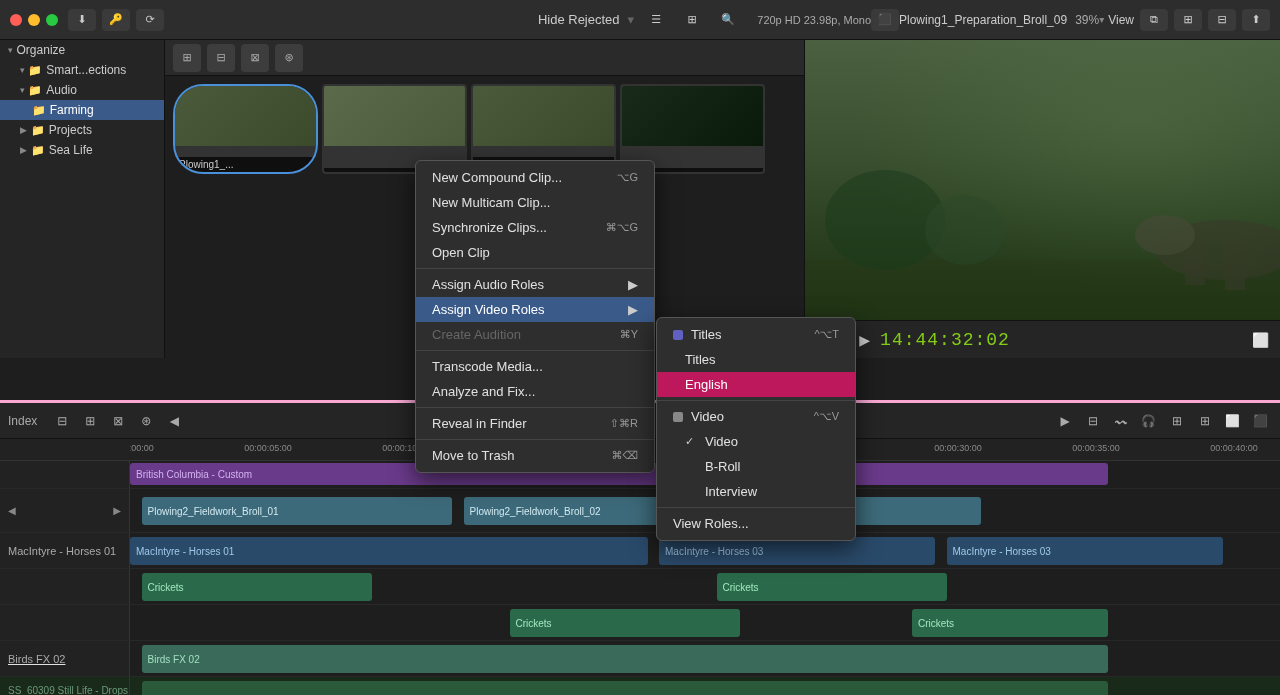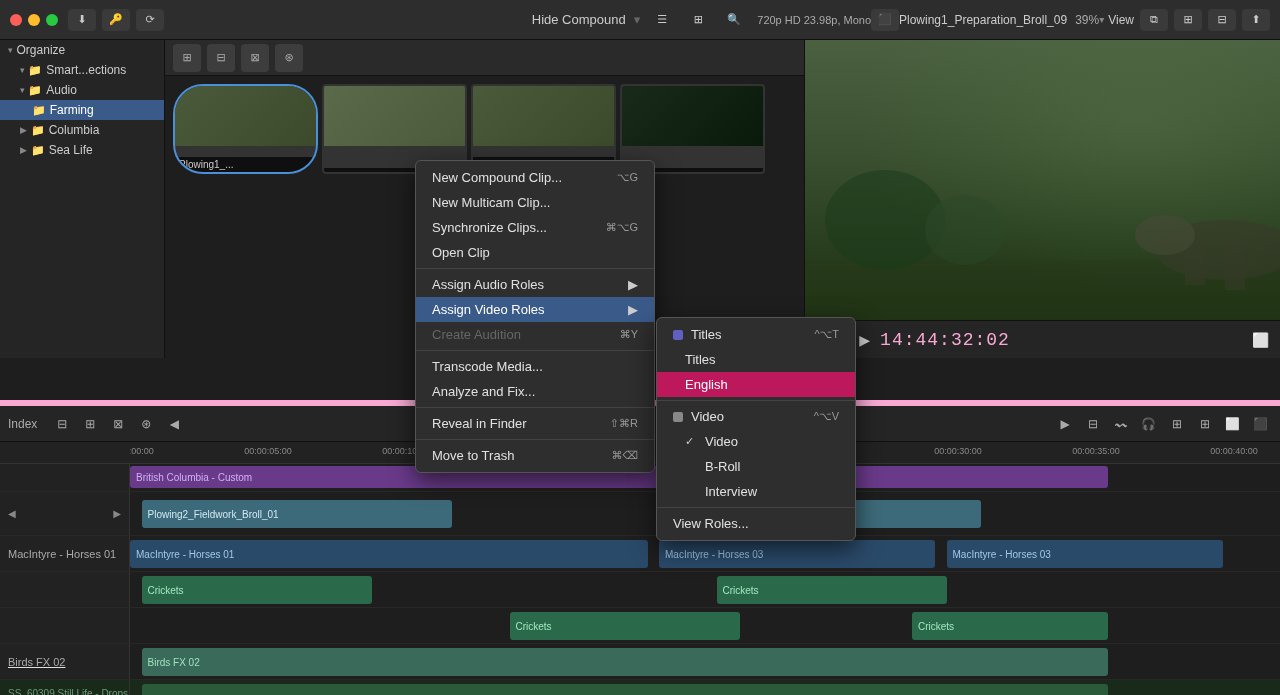--- a/index.html
+++ b/index.html
@@ -236,31 +236,31 @@
     #preview-controls {
       height: 38px;
       background: #252525;
       display: flex;
       align-items: center;
       padding: 0 10px;
       gap: 10px;
       border-top: 1px solid #111;
     }
     .preview-btn { color: #ccc; cursor: pointer; font-size: 14px; }
-    .timecode { font-size: 18px; color: #f9a8d4; font-family: 'Courier New', monospace; letter-spacing: 1px; }
+    .timecode { font-size: 18px; color: #84cc16; font-family: 'Courier New', monospace; letter-spacing: 1px; }
 
     
     #timeline-area {
       position: absolute;
       bottom: 0;
       left: 0;
       right: 0;
       height: 295px;
       background: #1a1a1a;
-      border-top: 6px solid #f9a8d4;
+      border-top: 3px solid #f9a8d4;
       display: flex;
       flex-direction: column;
     }
 
     
     #upper-area {
       display: flex;
       width: 100%;
       height: calc(695px - 40px - 42px - 295px);
     }
@@ -375,21 +375,21 @@
     <div class="tl tl-red"></div>
     <div class="tl tl-yellow"></div>
     <div class="tl tl-green"></div>
   </div>
   <div style="display:flex;gap:6px;align-items:center;">
     <div class="icon-btn">⬇</div>
     <div class="icon-btn">🔑</div>
     <div class="icon-btn">⟳</div>
   </div>
   <div class="titlebar-center">
-    <span style="cursor:pointer;">Hide Compound</span>
+    <span style="cursor:pointer;">Hide Rejected</span>
     <span style="color:#666;">▾</span>
     <div class="icon-btn" style="background:transparent;">☰</div>
     <div class="icon-btn" style="background:transparent;">⊞</div>
     <div class="icon-btn" style="background:transparent;">🔍</div>
   </div>
   <div class="titlebar-icons">
     <div style="display:flex;gap:0;align-items:center;">
       <span style="font-size:11px;color:#aaa;">720p HD 23.98p, Mono</span>
       <div class="icon-btn">⬛</div>
       <span style="font-size:12px;color:#ccc;">Plowing1_Preparation_Broll_09</span>
@@ -421,21 +421,21 @@
       <span style="color:#888;font-size:11px;">📁</span>
       <span class="label">Audio</span>
     </div>
     <div class="sidebar-item active" style="padding-left:32px;">
       <span style="color:#aaa;font-size:11px;">📁</span>
       <span class="label">Farming</span>
     </div>
     <div class="sidebar-item" style="padding-left:20px;">
       <span class="arrow">▶</span>
       <span style="color:#888;font-size:11px;">📁</span>
-      <span class="label">Columbia</span>
+      <span class="label">Projects</span>
     </div>
     <div class="sidebar-item" style="padding-left:20px;">
       <span class="arrow">▶</span>
       <span style="color:#888;font-size:11px;">📁</span>
       <span class="label">Sea Life</span>
     </div>
   </div>
 
   <div id="browser">
     <div id="browser-toolbar">
@@ -641,20 +641,23 @@
 
     <div class="track-row" style="height:44px;">
       <div class="track-label" style="height:100%;">
         <span style="font-size:10px;color:#888;">◀</span>
         <span style="font-size:10px;color:#888;margin-left:auto;">▶</span>
       </div>
       <div class="track-content">
         <div class="track-clip clip-video" style="left:1%;width:27%;top:8px;height:28px;">
           <span>Plowing2_Fieldwork_Broll_01</span>
         </div>
+        <div class="track-clip clip-video" style="left:29%;width:17%;top:8px;height:28px;">
+          <span>Plowing2_Fieldwork_Broll_02</span>
+        </div>
         <div class="track-clip clip-video" style="left:47%;width:27%;top:8px;height:28px;">
           <span>Plowing2_Fieldwork_Broll_08</span>
         </div>
       </div>
     </div>
 
     <div class="track-row" style="height:36px;">
       <div class="track-label" style="height:100%;">MacIntyre - Horses 01</div>
       <div class="track-content">
         <div class="track-clip clip-audio-horses" style="left:0;width:45%;top:4px;height:28px;">

